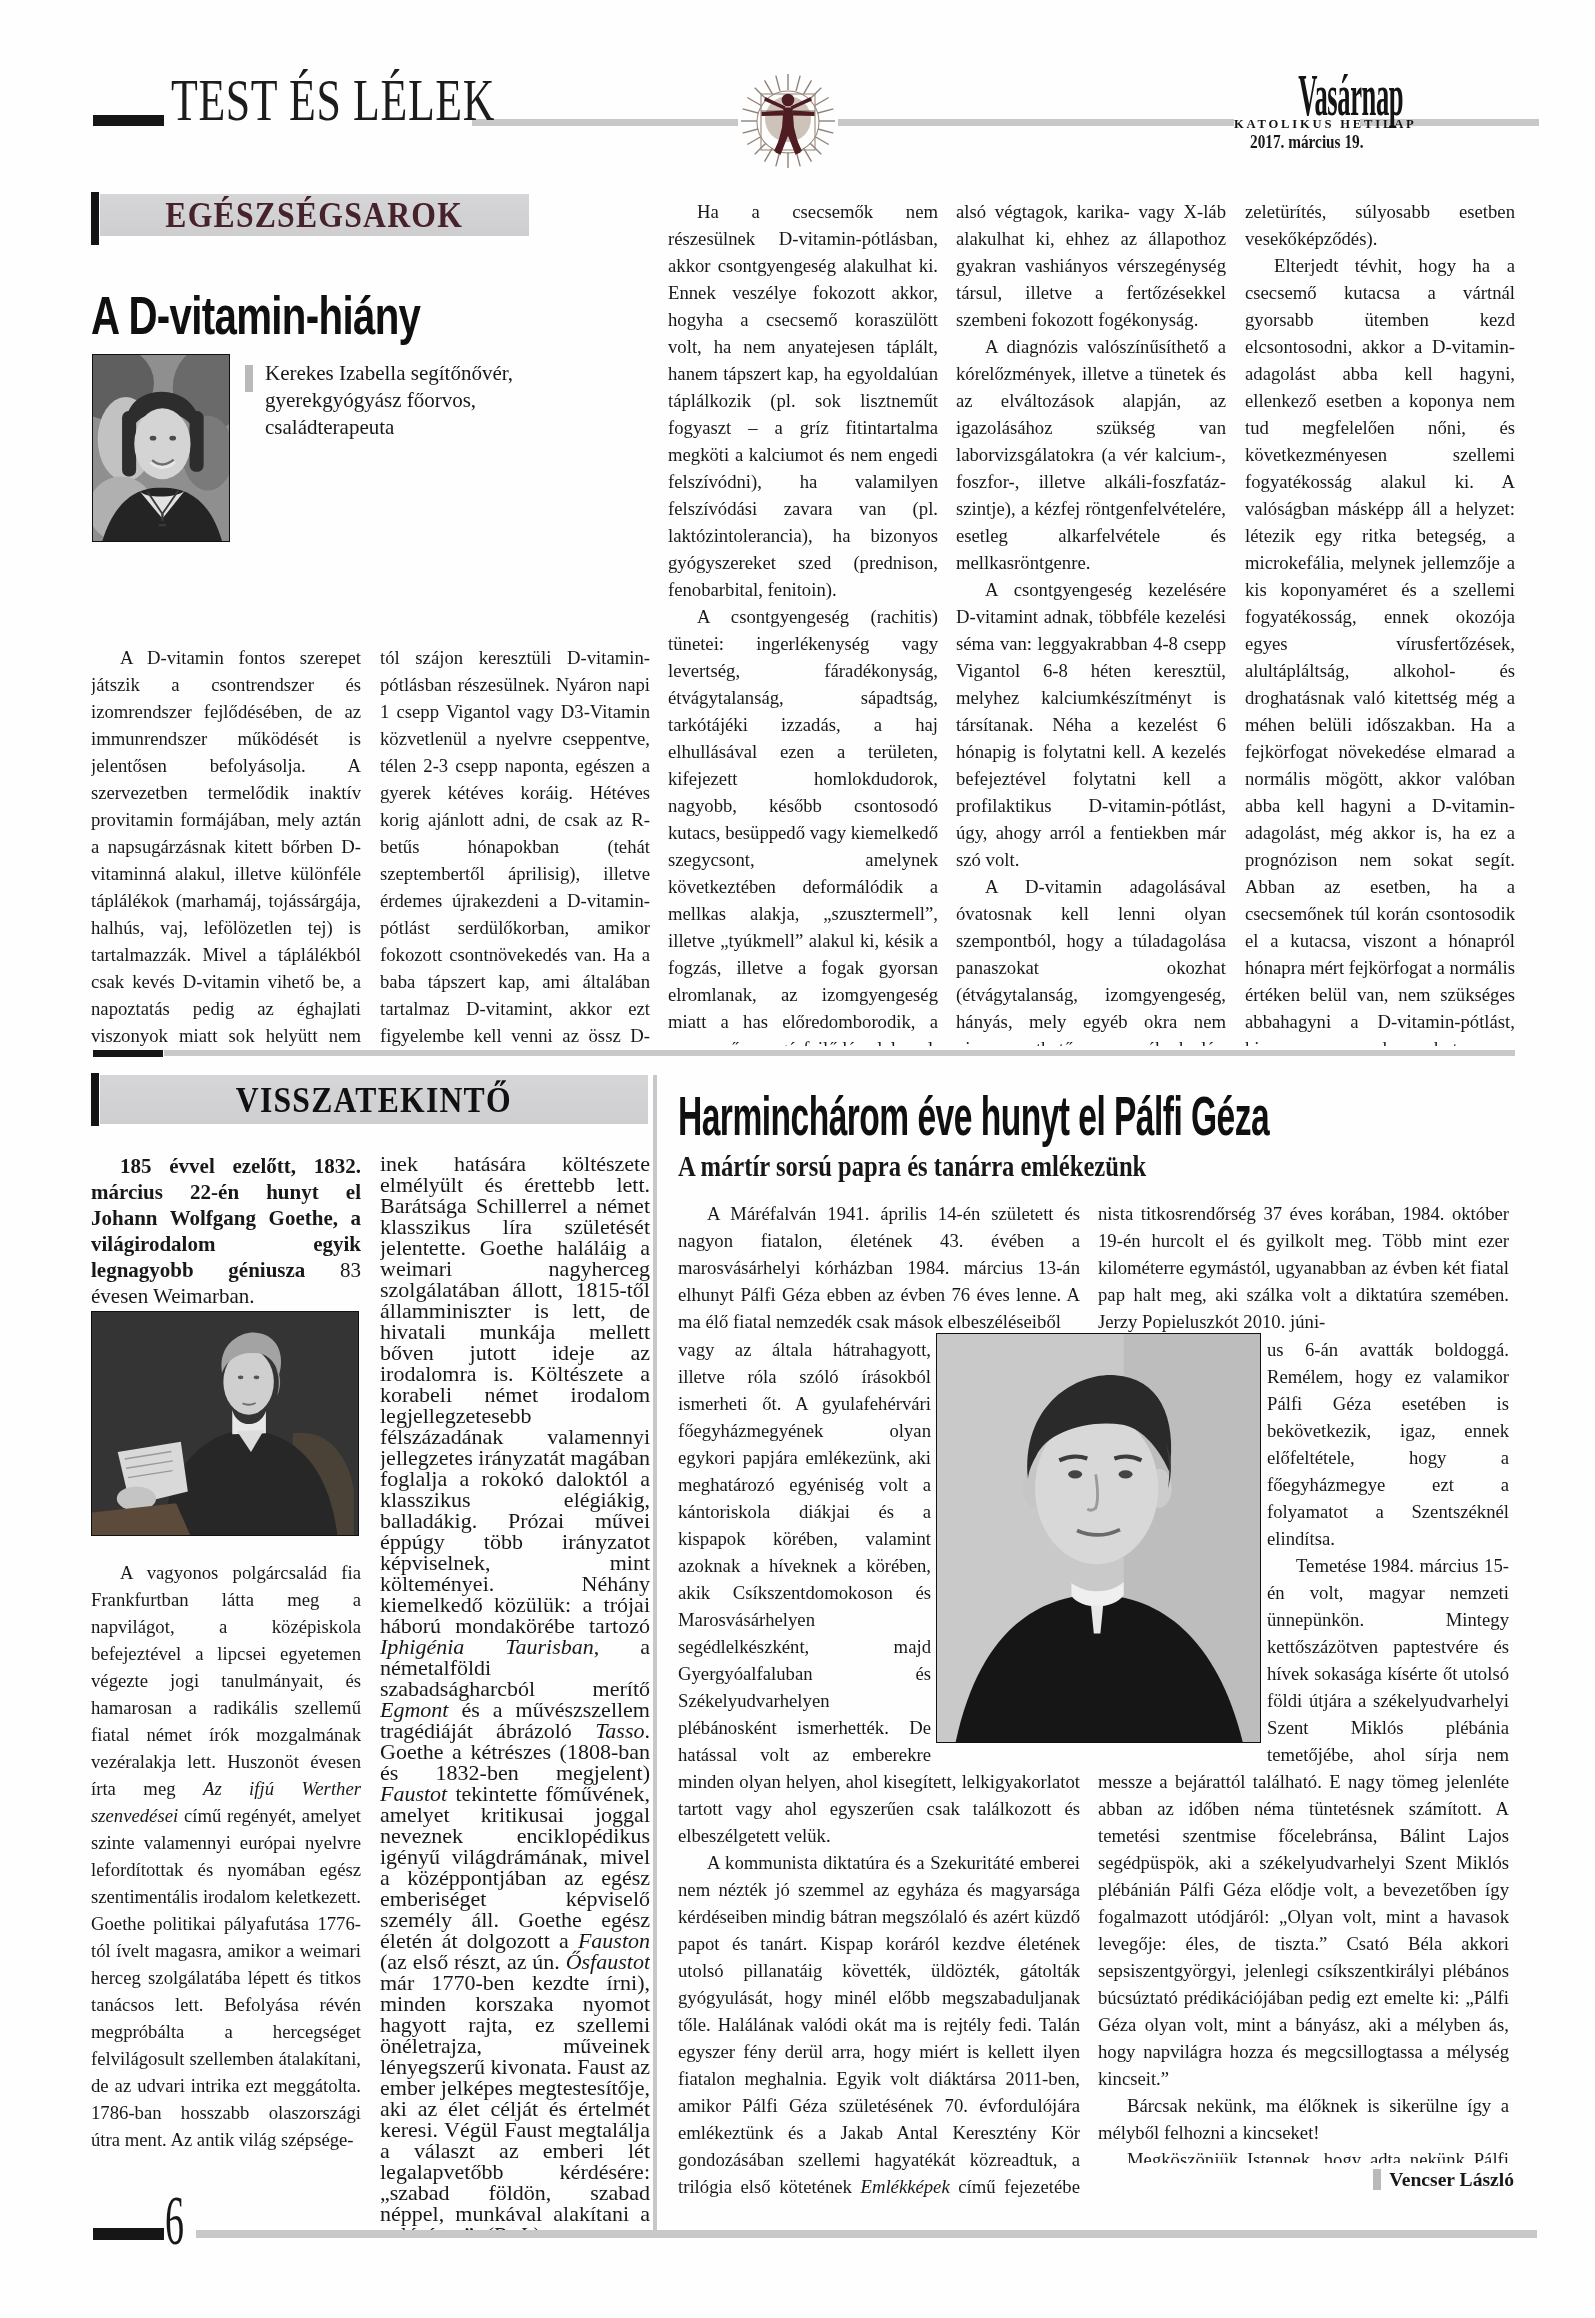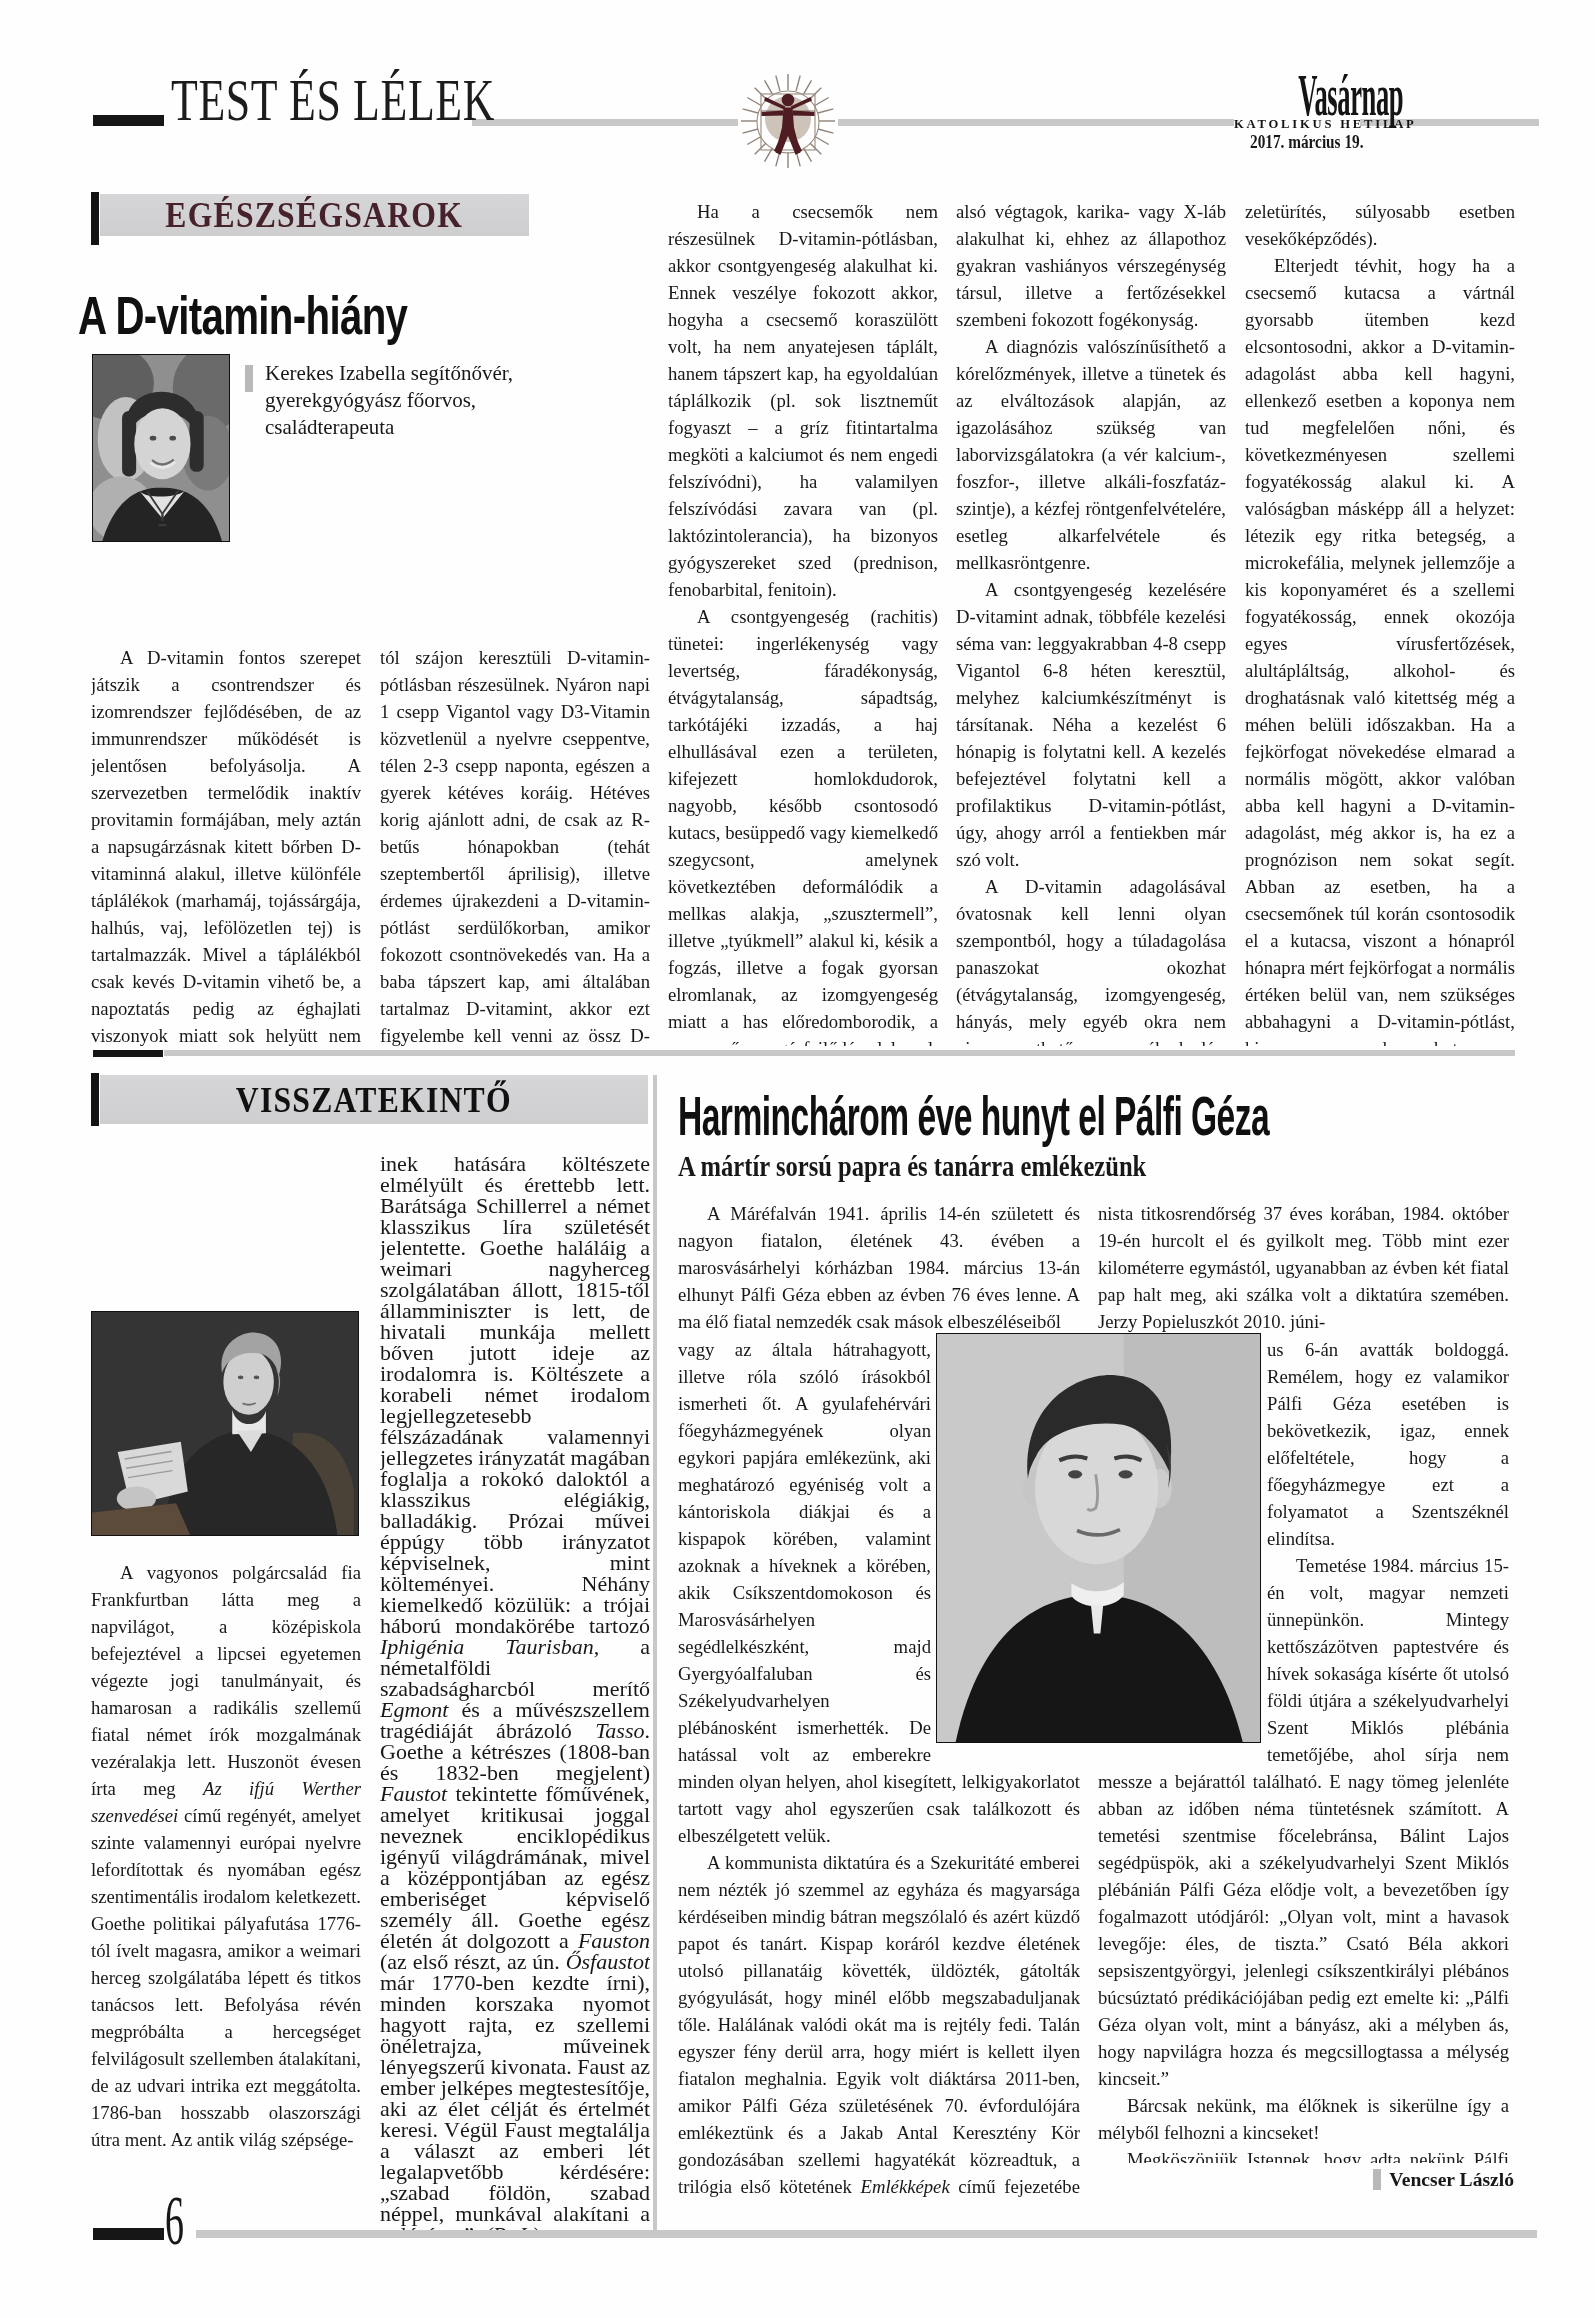--- a/index.html
+++ b/index.html
@@ -115,21 +115,21 @@
   </div>
   <div class="abs" style="left:1234px;top:132px;width:126px;text-align:center;">
     <span class="mastdate">2017. március 19.</span>
   </div>
 
   <div class="abs blackbar" style="left:91px;top:192px;width:8.4px;height:53px;"></div>
   <div class="abs sbar" style="left:100px;top:194px;width:429px;height:42px;">
     <span class="sbarlabel maroon">EGÉSZSÉGSAROK</span>
   </div>
 
-  <div class="abs" style="left:78px;top:289px;">
+  <div class="abs" style="left:91px;top:289px;">
     <span class="headline h-health" style="display:inline-block;">A D-vitamin-hiány</span>
   </div>
 
   <div class="abs photoframe" style="left:92px;top:354px;width:136px;height:186px;">
     <svg width="136" height="186" viewBox="0 0 290 398" preserveAspectRatio="none">
       <rect width="290" height="398" fill="#8f8f8f"></rect>
       <ellipse cx="40" cy="60" rx="90" ry="80" fill="#5f5f5f"></ellipse>
       <ellipse cx="250" cy="70" rx="80" ry="90" fill="#6a6a6a"></ellipse>
       <ellipse cx="70" cy="180" rx="60" ry="90" fill="#c2c2c2"></ellipse>
       <ellipse cx="245" cy="210" rx="55" ry="80" fill="#7a7a7a"></ellipse>
@@ -180,20 +180,23 @@
   <div class="abs blackdash" style="left:93px;top:1050px;width:70px;height:7px;"></div>
   <div class="abs grayline" style="left:164px;top:1050px;width:1351px;height:6px;"></div>
 
   <div class="abs blackbar" style="left:91px;top:1073px;width:8.4px;height:53px;"></div>
   <div class="abs sbar" style="left:100px;top:1075px;width:548px;height:49px;">
     <span class="sbarlabel" style="color:#111;">VISSZATEKINTŐ</span>
   </div>
 
   <div class="abs grayline" style="left:653px;top:1075px;width:4.2px;height:1155px;"></div>
 
+  <div class="col intro" style="left:91px;top:1153px;width:270px;height:159px;">
+      <p class="pg"><span class="bd">185 évvel ezelőtt, 1832. március 22-én hunyt el Johann Wolfgang Goethe, a világirodalom egyik legnagyobb géniusza </span><span>83 évesen Weimarban.</span></p>
+    </div>
 
   <div class="abs photoframe" style="left:91px;top:1311px;width:266px;height:223px;">
     <svg width="266" height="223" viewBox="0 0 569 478" preserveAspectRatio="none">
       <rect width="569" height="478" fill="#3a3a3a"></rect>
       <rect width="569" height="478" fill="#2e2e2e" opacity="0.5"></rect>
       <path d="M430 260 C500 250 545 300 560 380 L560 478 L420 478 Z" fill="#4a4237"></path>
       <path d="M150 478 C165 330 235 262 330 252 C430 258 505 325 525 478 Z" fill="#272727"></path>
       <ellipse cx="335" cy="150" rx="54" ry="70" fill="#cfcfcf"></ellipse>
       <path d="M278 130 C268 60 330 38 355 45 C400 52 412 95 400 135 C390 100 370 85 340 88 C310 88 288 105 278 130 Z" fill="#a3a3a3"></path>
       <path d="M393 120 C404 130 406 160 396 180 C402 155 400 135 393 120 Z" fill="#9a9a9a"></path>

